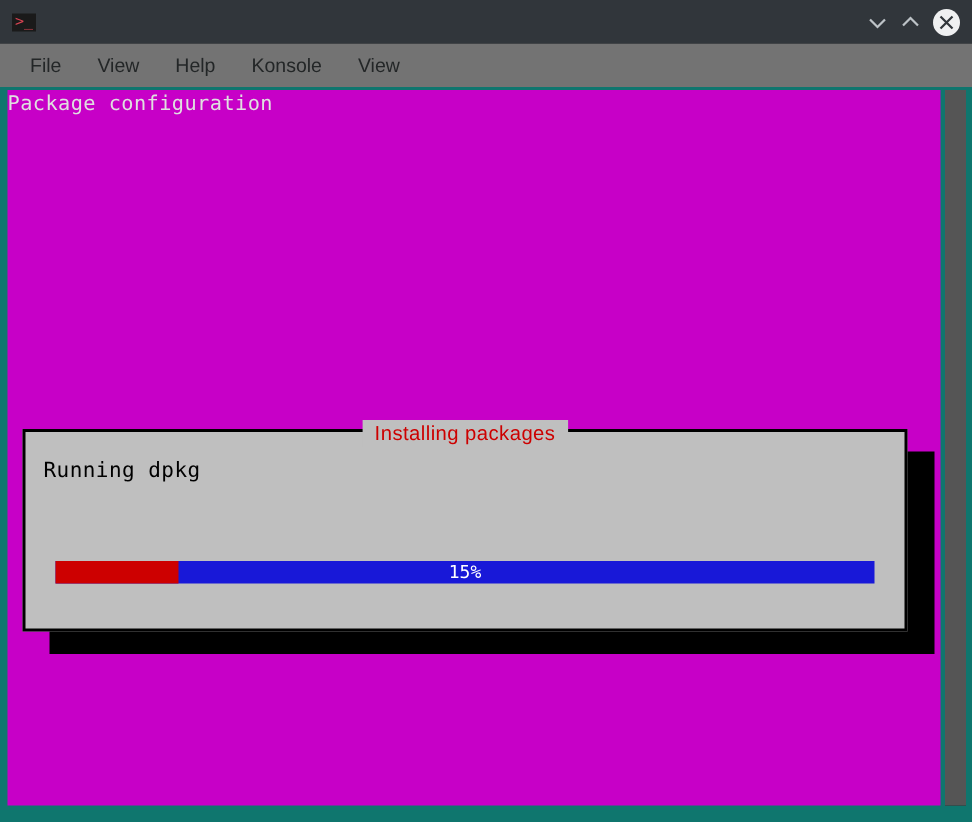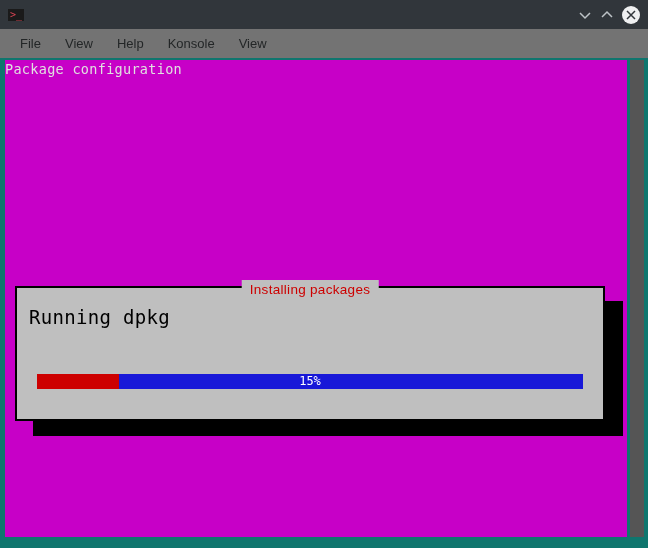--- a/index.html
+++ b/index.html
@@ -139,21 +139,21 @@
       font-family: Liberation Sans, sans-serif;
       font-size: 13.5px;
       letter-spacing: 0.3px;
     }
     .dialog-msg {
       position: absolute;
       left: 12px;
       top: 18px;
       color: #000;
       font-family: "DejaVu Sans Mono", monospace;
-      font-size: 19px;
+      font-size: 14px;
       letter-spacing: 0.3px;
     }
     .progress-track {
       position: absolute;
       left: 20px;
       top: 86px;
       width: 546px;
       height: 15px;
       background: #1818d8;
     }

